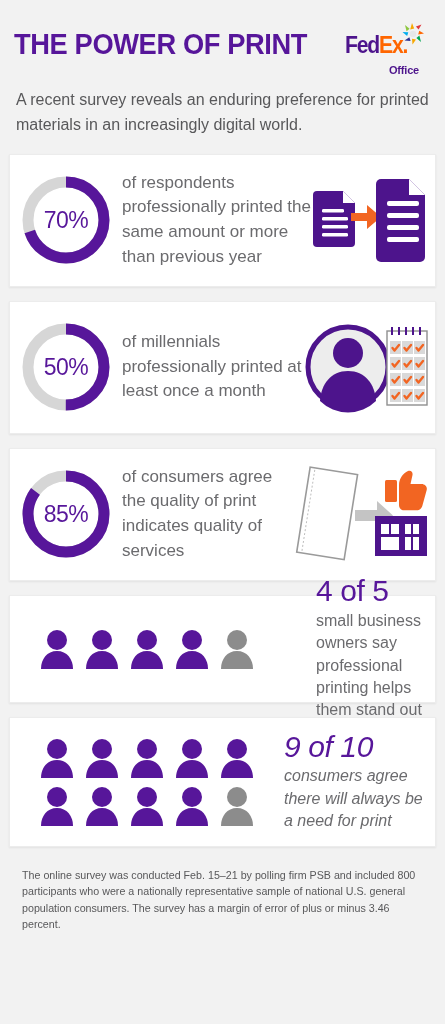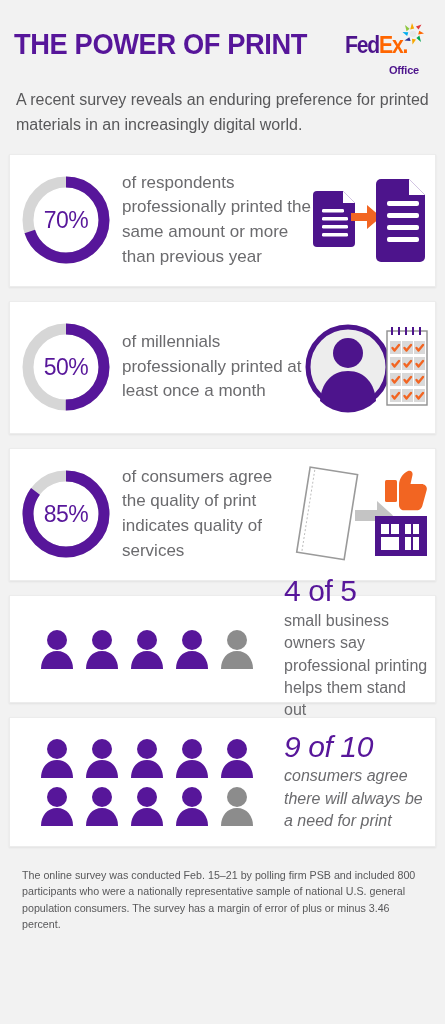--- a/index.html
+++ b/index.html
@@ -54,21 +54,21 @@
   .card{
     background:#fff;
     border:1px solid #ececec;
     box-shadow:0 1px 2px rgba(0,0,0,.07);
     margin-bottom:14px;
     display:flex;align-items:center;
     box-sizing:border-box;
     position:relative;
   }
   .card-stat{height:133px;padding:0 6px 0 8px;}
-  .card-people{height:108px;padding:0 6px 0 10px;}
+  .card-people{height:108px;padding:0 6px 0 10px;gap:32px;}
   .card-people2{height:130px;padding:0 6px 0 10px;font-style:italic;}
 
   
   .donut{position:relative;width:96px;height:96px;flex:0 0 96px;}
   .donut svg{display:block;}
   .donut .val{
     position:absolute;inset:0;display:flex;align-items:center;justify-content:center;
     font-size:23px;color:#57169a;letter-spacing:-.5px;
     font-family:"Liberation Sans","DejaVu Sans",sans-serif;
   }

